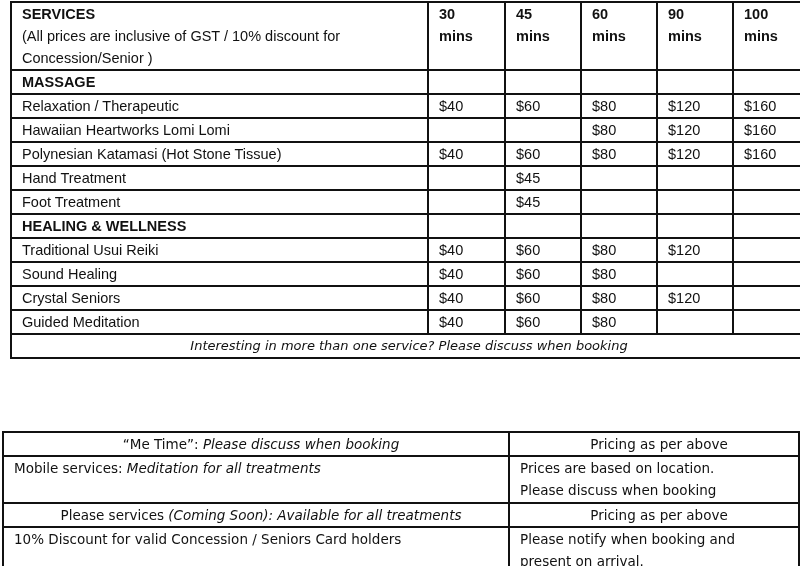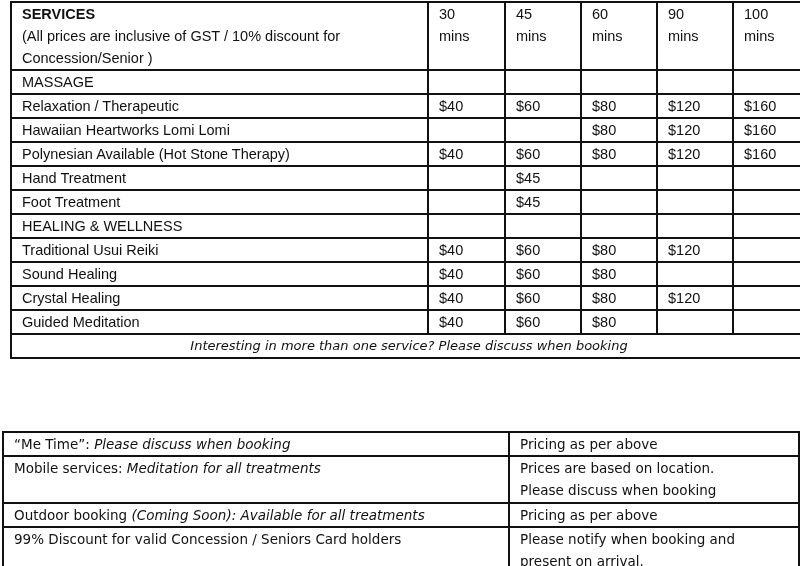--- a/index.html
+++ b/index.html
@@ -1,28 +1,28 @@
 <!DOCTYPE html>
 <html><head>
 <meta charset="utf-8">
 <style>
   html, body { margin: 0; padding: 0; background: #ffffff; }
   body { width: 800px; height: 566px; overflow: hidden; font-family: "Liberation Sans", sans-serif; color: #111; }
   table.price { position: absolute; left: 10px; top: 1px; width: 796px; border-collapse: collapse; table-layout: fixed; font-size: 14.5px; padding-left: 18px; }
   table.price td { border: 2px solid #111; padding: 0 0 0 10px; vertical-align: top; line-height: 22px; height: 22px; white-space: nowrap; overflow: hidden; }
   .hdr td { height: 63px; padding-top: 1px; }
-  .hdr .dur { font-weight: normal; line-height: 22px; }
+  .hdr .dur { font-weight: bold; line-height: 22px; }
   .bold { font-weight: bold; }
-  .cat td { font-weight: normal; margin-left: 6px; }
+  .cat td { font-weight: bold; margin-left: 6px; }
   .center { text-align: center; }
   .ital { font-style: italic; }
   table.notes { position: absolute; left: 2px; width: 796px; border-collapse: collapse; table-layout: fixed; font-size: 14.5px; font-family: "DejaVu Sans", sans-serif; font-size: 13.5px; }
   table.notes td { border: 2px solid #111; padding: 0 0 0 10px; vertical-align: top; line-height: 22px; white-space: nowrap; overflow: hidden; }
   .twoline td { height: 45px; }
-  .oneline td { height: 22px; }
+  .oneline td { height: 22px; text-align: center; }
 </style>
 </head>
 <body>
 
 <table class="price">
   <colgroup>
     <col style="width:417px">
       <col style="width:77px">
       <col style="width:76px">
       <col style="width:76px">
@@ -76,21 +76,21 @@
   </tr>
   <tr>
     <td>Hawaiian Heartworks Lomi Lomi</td>
     <td></td>
     <td></td>
     <td>$80</td>
     <td>$120</td>
     <td>$160</td>
   </tr>
   <tr>
-    <td>Polynesian Available (Hot Stone Therapy)</td>
+    <td>Polynesian Katamasi (Hot Stone Tissue)</td>
     <td>$40</td>
     <td>$60</td>
     <td>$80</td>
     <td>$120</td>
     <td>$160</td>
   </tr>
 
   <tr>
     <td>Hand Treatment</td>
     <td></td>
@@ -126,21 +126,21 @@
   </tr>
   <tr>
     <td>Sound Healing</td>
     <td>$40</td>
     <td>$60</td>
     <td>$80</td>
     <td></td>
     <td></td>
   </tr>
   <tr>
-    <td>Crystal Healing</td>
+    <td>Crystal Seniors</td>
     <td>$40</td>
     <td>$60</td>
     <td>$80</td>
     <td>$120</td>
     <td></td>
   </tr>
   <tr>
     <td>Guided Meditation</td>
     <td>$40</td>
     <td>$60</td>
@@ -168,26 +168,26 @@
         </td>
   </tr>
   <tr class="twoline">
     <td><span>Mobile services: </span><span class="ital">Meditation for all treatments</span></td>
     <td>
           <div>Prices are based on location.</div>
           <div>Please discuss when booking</div>
         </td>
   </tr>
   <tr class="oneline">
-    <td><span>Outdoor booking </span><span class="ital">(Coming Soon): Available for all treatments</span></td>
+    <td><span>Please services </span><span class="ital">(Coming Soon): Available for all treatments</span></td>
     <td>
           <div>Pricing as per above</div>
         </td>
   </tr>
   <tr class="twoline">
-    <td><span>99% Discount for valid Concession / Seniors Card holders</span><span class="ital"></span></td>
+    <td><span>10% Discount for valid Concession / Seniors Card holders</span><span class="ital"></span></td>
     <td>
           <div>Please notify when booking and</div>
           <div>present on arrival.</div>
         </td>
   </tr>
 </tbody>
   </table>
 
 </body></html>

